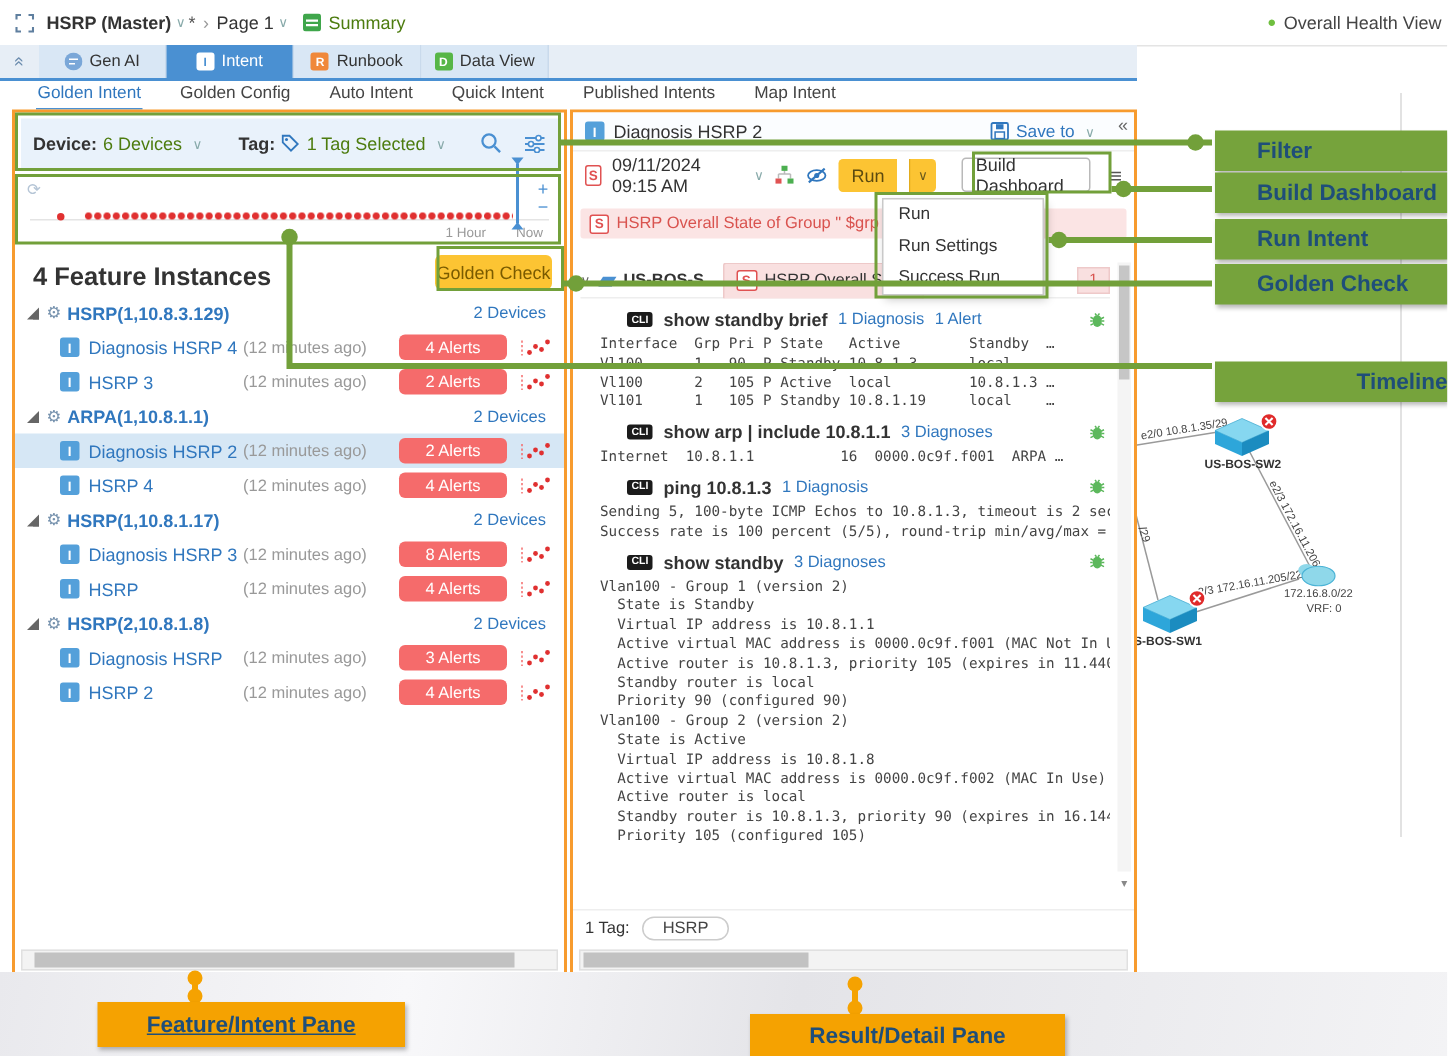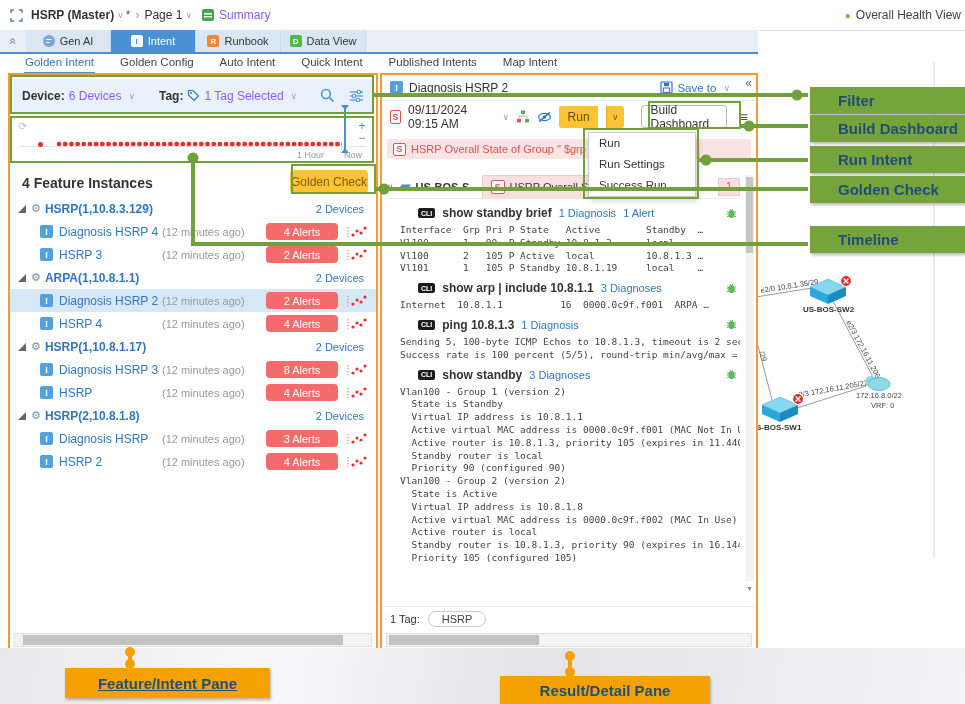--- a/index.html
+++ b/index.html
@@ -9,21 +9,21 @@
   
   .titlebar{position:absolute;left:0;top:0;width:965px;height:30px;background:#fff;
     border-bottom:1px solid #e4e4e4;display:flex;align-items:center;font-size:12px;}
   .titlebar .sp{margin:0 5px;color:#999;}
   .caret{color:#8aa;font-size:9px;margin-left:3px;}
   .map-title{color:#333;font-weight:bold;}
   .mod-star{color:#555;margin-left:2px;}
   .sum-icon{width:12px;height:12px;border-radius:2px;background:#3fa64b;margin:0 5px 0 10px;
     background-image:linear-gradient(#fff,#fff),linear-gradient(#fff,#fff);
     background-size:8px 1.5px,8px 1.5px;background-position:2px 4px,2px 7px;background-repeat:no-repeat;}
-  .link-blue{color:#8b5cf6;}
+  .link-blue{color:#4d7c0f;}
   .health{margin-left:auto;display:flex;align-items:center;gap:5px;padding-right:4px;font-size:12px;color:#444;}
   .health .dot{color:#6fbf3f;font-size:10px;}
   .expand-ic{margin:0 8px 0 10px;}
   
   .tabbar{position:absolute;left:0;top:30px;width:758px;height:22px;background:#e7eef6;display:flex;}
   .tab-underline{position:absolute;left:0;top:52px;width:758px;height:2px;background:#4a90d2;}
   .collapse-rib{width:26px;display:flex;align-items:center;justify-content:center;color:#6b8cae;
     font-size:12px;transform:none;}
   .collapse-rib span{display:inline-block;transform:rotate(90deg);}
   .tab{width:84px;display:flex;align-items:center;justify-content:center;gap:5px;font-size:11px;
@@ -60,21 +60,21 @@
   .tl-dot1{position:absolute;left:24px;top:22px;width:5px;height:5px;border-radius:50%;background:#e03030;}
   .tl-hour{position:absolute;right:48px;top:30px;font-size:9px;color:#999;}
   .tl-now{position:absolute;right:10px;top:30px;font-size:9px;color:#999;}
   .tl-plus{position:absolute;right:4px;top:1px;color:#4a90d2;font-size:12px;line-height:11px;text-align:center;width:12px;}
   .tl-minus{position:absolute;right:4px;top:13px;color:#4a90d2;font-size:12px;line-height:11px;text-align:center;width:12px;}
   .tl-refresh{position:absolute;left:4px;top:0px;color:#b5c5d6;font-size:11px;}
   .tl-slider{position:absolute;right:22px;top:-15px;width:10px;height:48px;}
   .tl-slider .bar{position:absolute;left:4px;top:4px;bottom:4px;width:2px;background:#4a90d2;}
   .tl-slider .cap-t{position:absolute;left:1px;top:0;width:0;height:0;border:4px solid transparent;border-top:5px solid #4a90d2;}
   .tl-slider .cap-b{position:absolute;left:1px;bottom:0;width:0;height:0;border:4px solid transparent;border-bottom:5px solid #4a90d2;}
-  .inst-header{position:absolute;left:12px;top:100px;font-size:14px;font-weight:bold;color:#333;}
+  .inst-header{position:absolute;left:12px;top:100px;font-size:17px;font-weight:bold;color:#333;}
   .golden-btn{position:absolute;right:8px;top:95px;width:78px;height:23px;background:#fcc433;border-radius:4px;
     color:#7a5b00;font-size:12px;display:flex;align-items:center;justify-content:center;}
   .tree{position:absolute;left:0;top:122px;right:0;}
   .group-row{height:23px;display:flex;align-items:center;padding:0 12px 0 8px;font-size:12px;}
   .tri{width:0;height:0;border:4px solid transparent;border-bottom-color:#666;border-right-color:#666;margin-right:5px;}
   .gear{color:#7591ad;font-size:11px;margin-right:4px;}
   .group-name{color:#3077be;font-weight:bold;}
   .group-devices{margin-left:auto;color:#3077be;font-size:11px;}
   .item-row{height:23px;display:flex;align-items:center;padding:0 8px 0 30px;font-size:12px;}
   .item-row.selected{background:#d6e7f5;}
@@ -640,18 +640,18 @@
       <line x1="570" y1="654" x2="570" y2="676"></line>
         <circle cx="570" cy="656" r="5" stroke="none"></circle>
         <circle cx="570" cy="672" r="5" stroke="none"></circle>
     </g>
   </svg>
 
   <div class="glabel" style="top:87px;">Filter</div>
   <div class="glabel" style="top:115px;">Build Dashboard</div>
   <div class="glabel" style="top:146px;">Run Intent</div>
   <div class="glabel" style="top:176px;">Golden Check</div>
-  <div class="glabel" style="top:226px;">Timeline</div>
+  <div class="glabel" style="top:241px;text-align:right;">Timeline</div>
 
   <div class="olabel" style="left:65px;top:668px;width:205px;height:30px;text-decoration:underline;">Feature/Intent Pane</div>
   <div class="olabel" style="left:500px;top:676px;width:210px;height:28px;">Result/Detail Pane</div>
 
 </div>
 
 </body></html>

